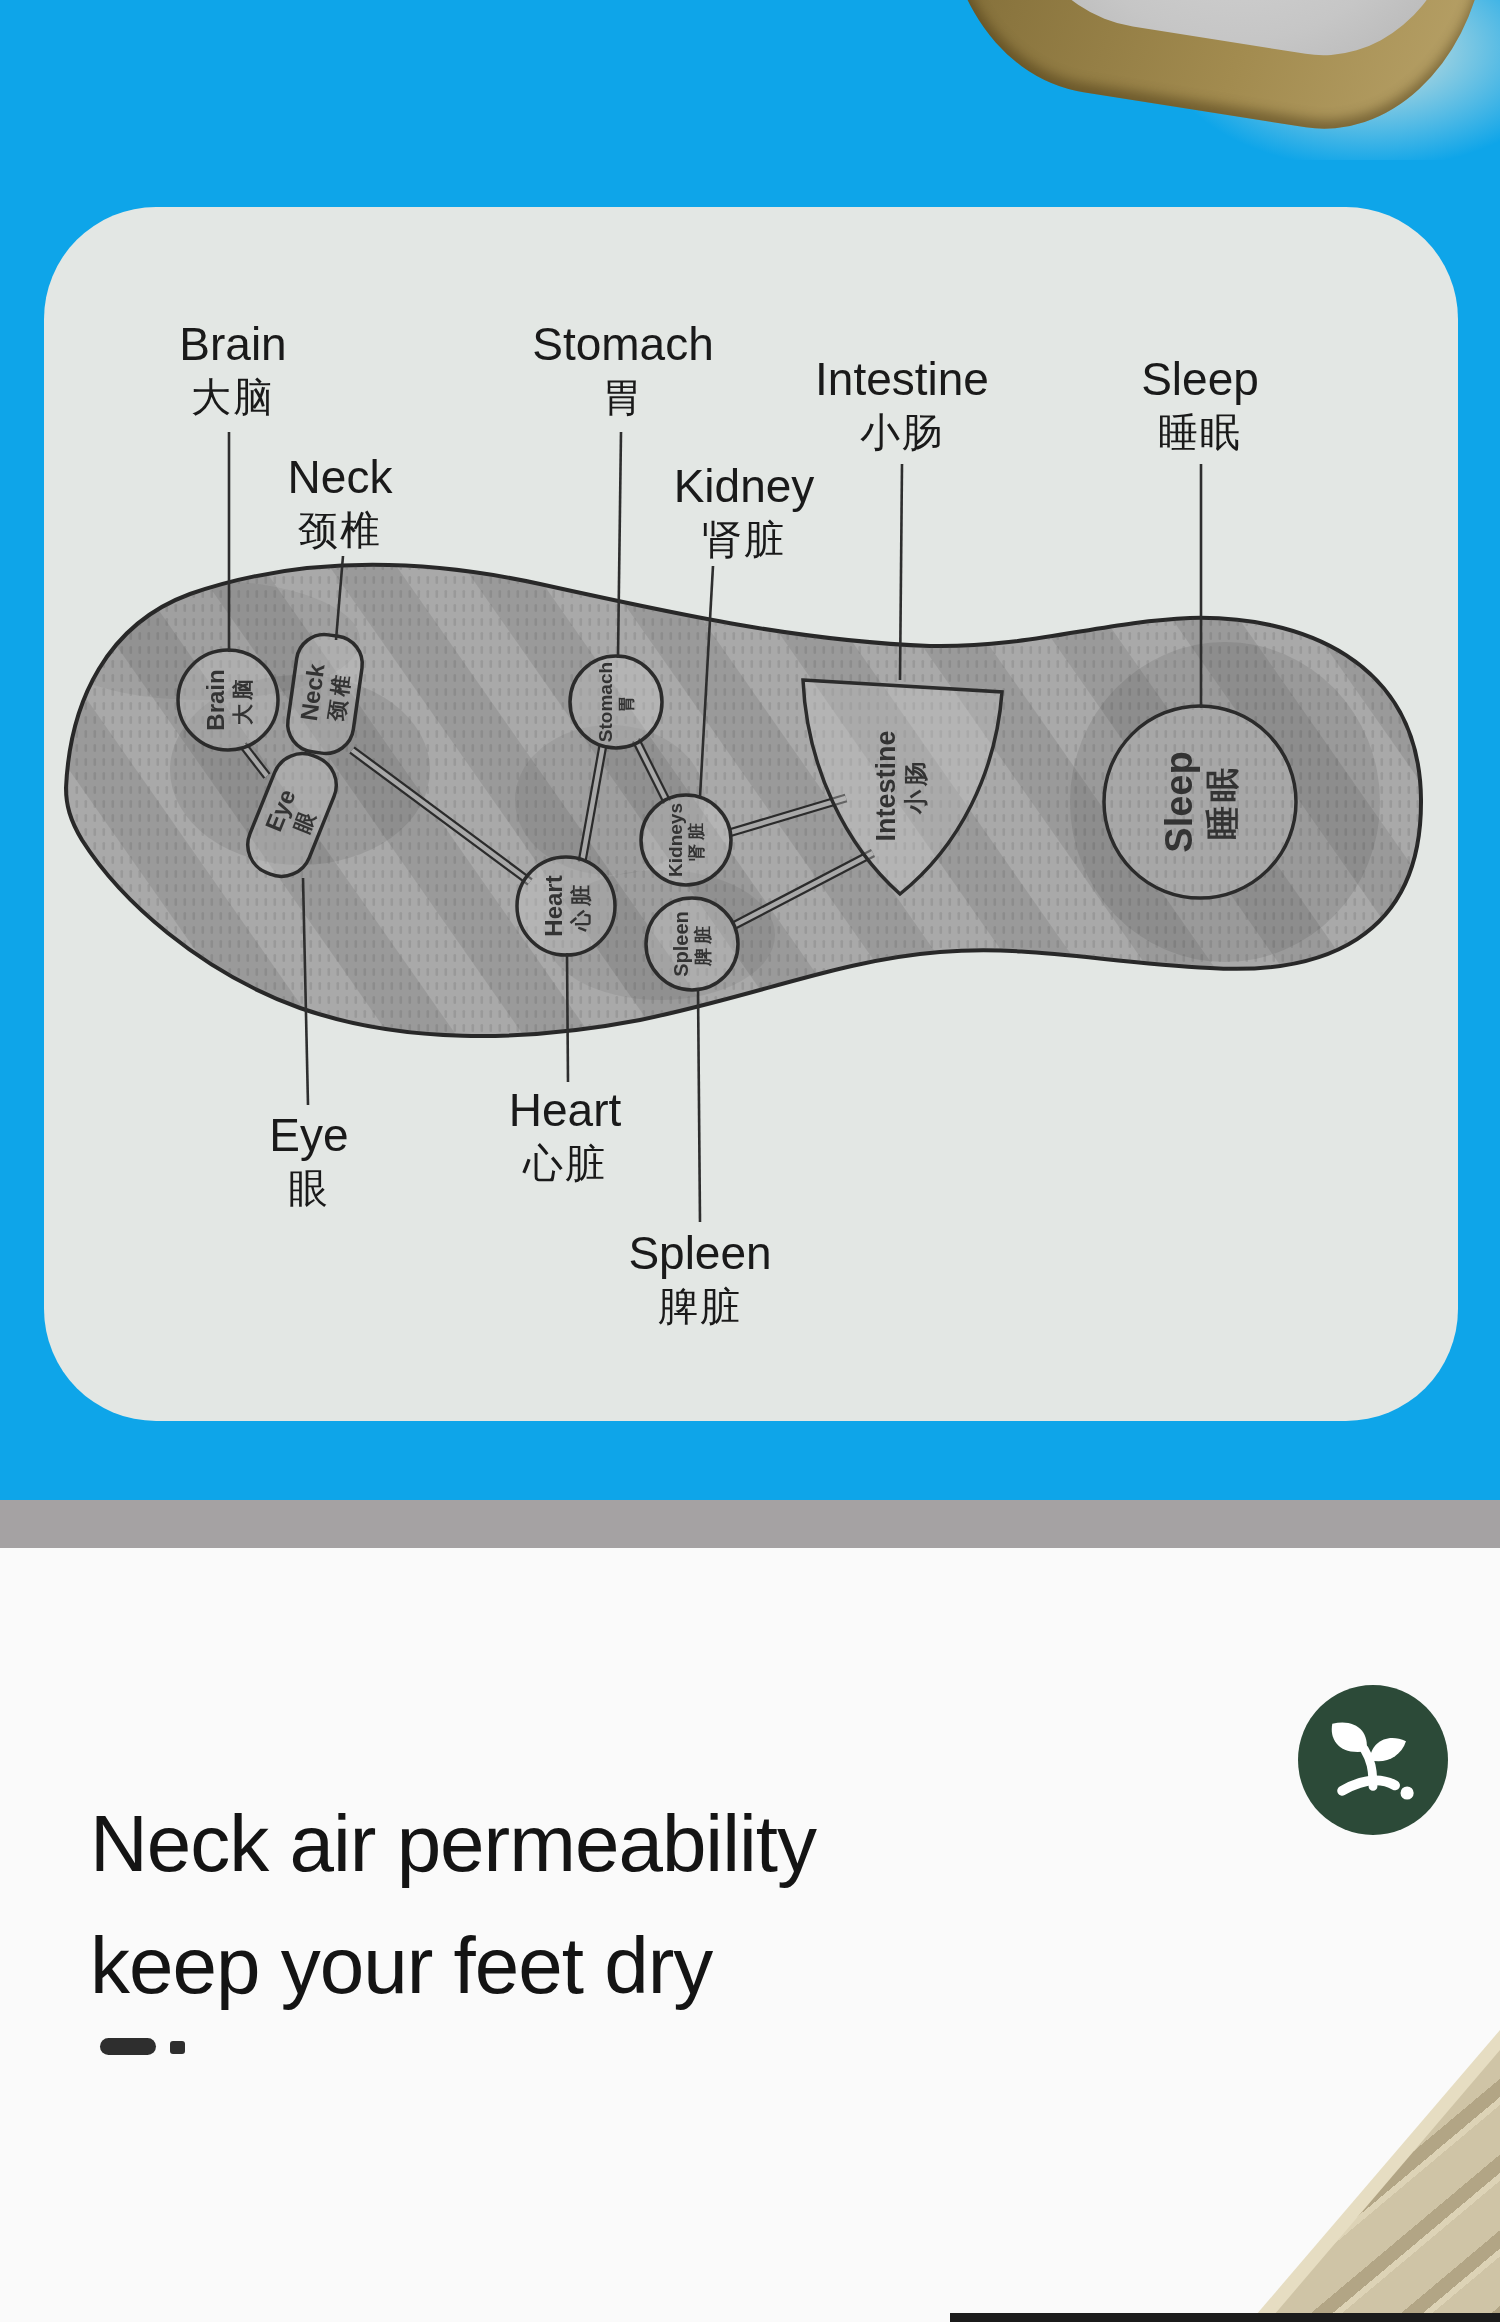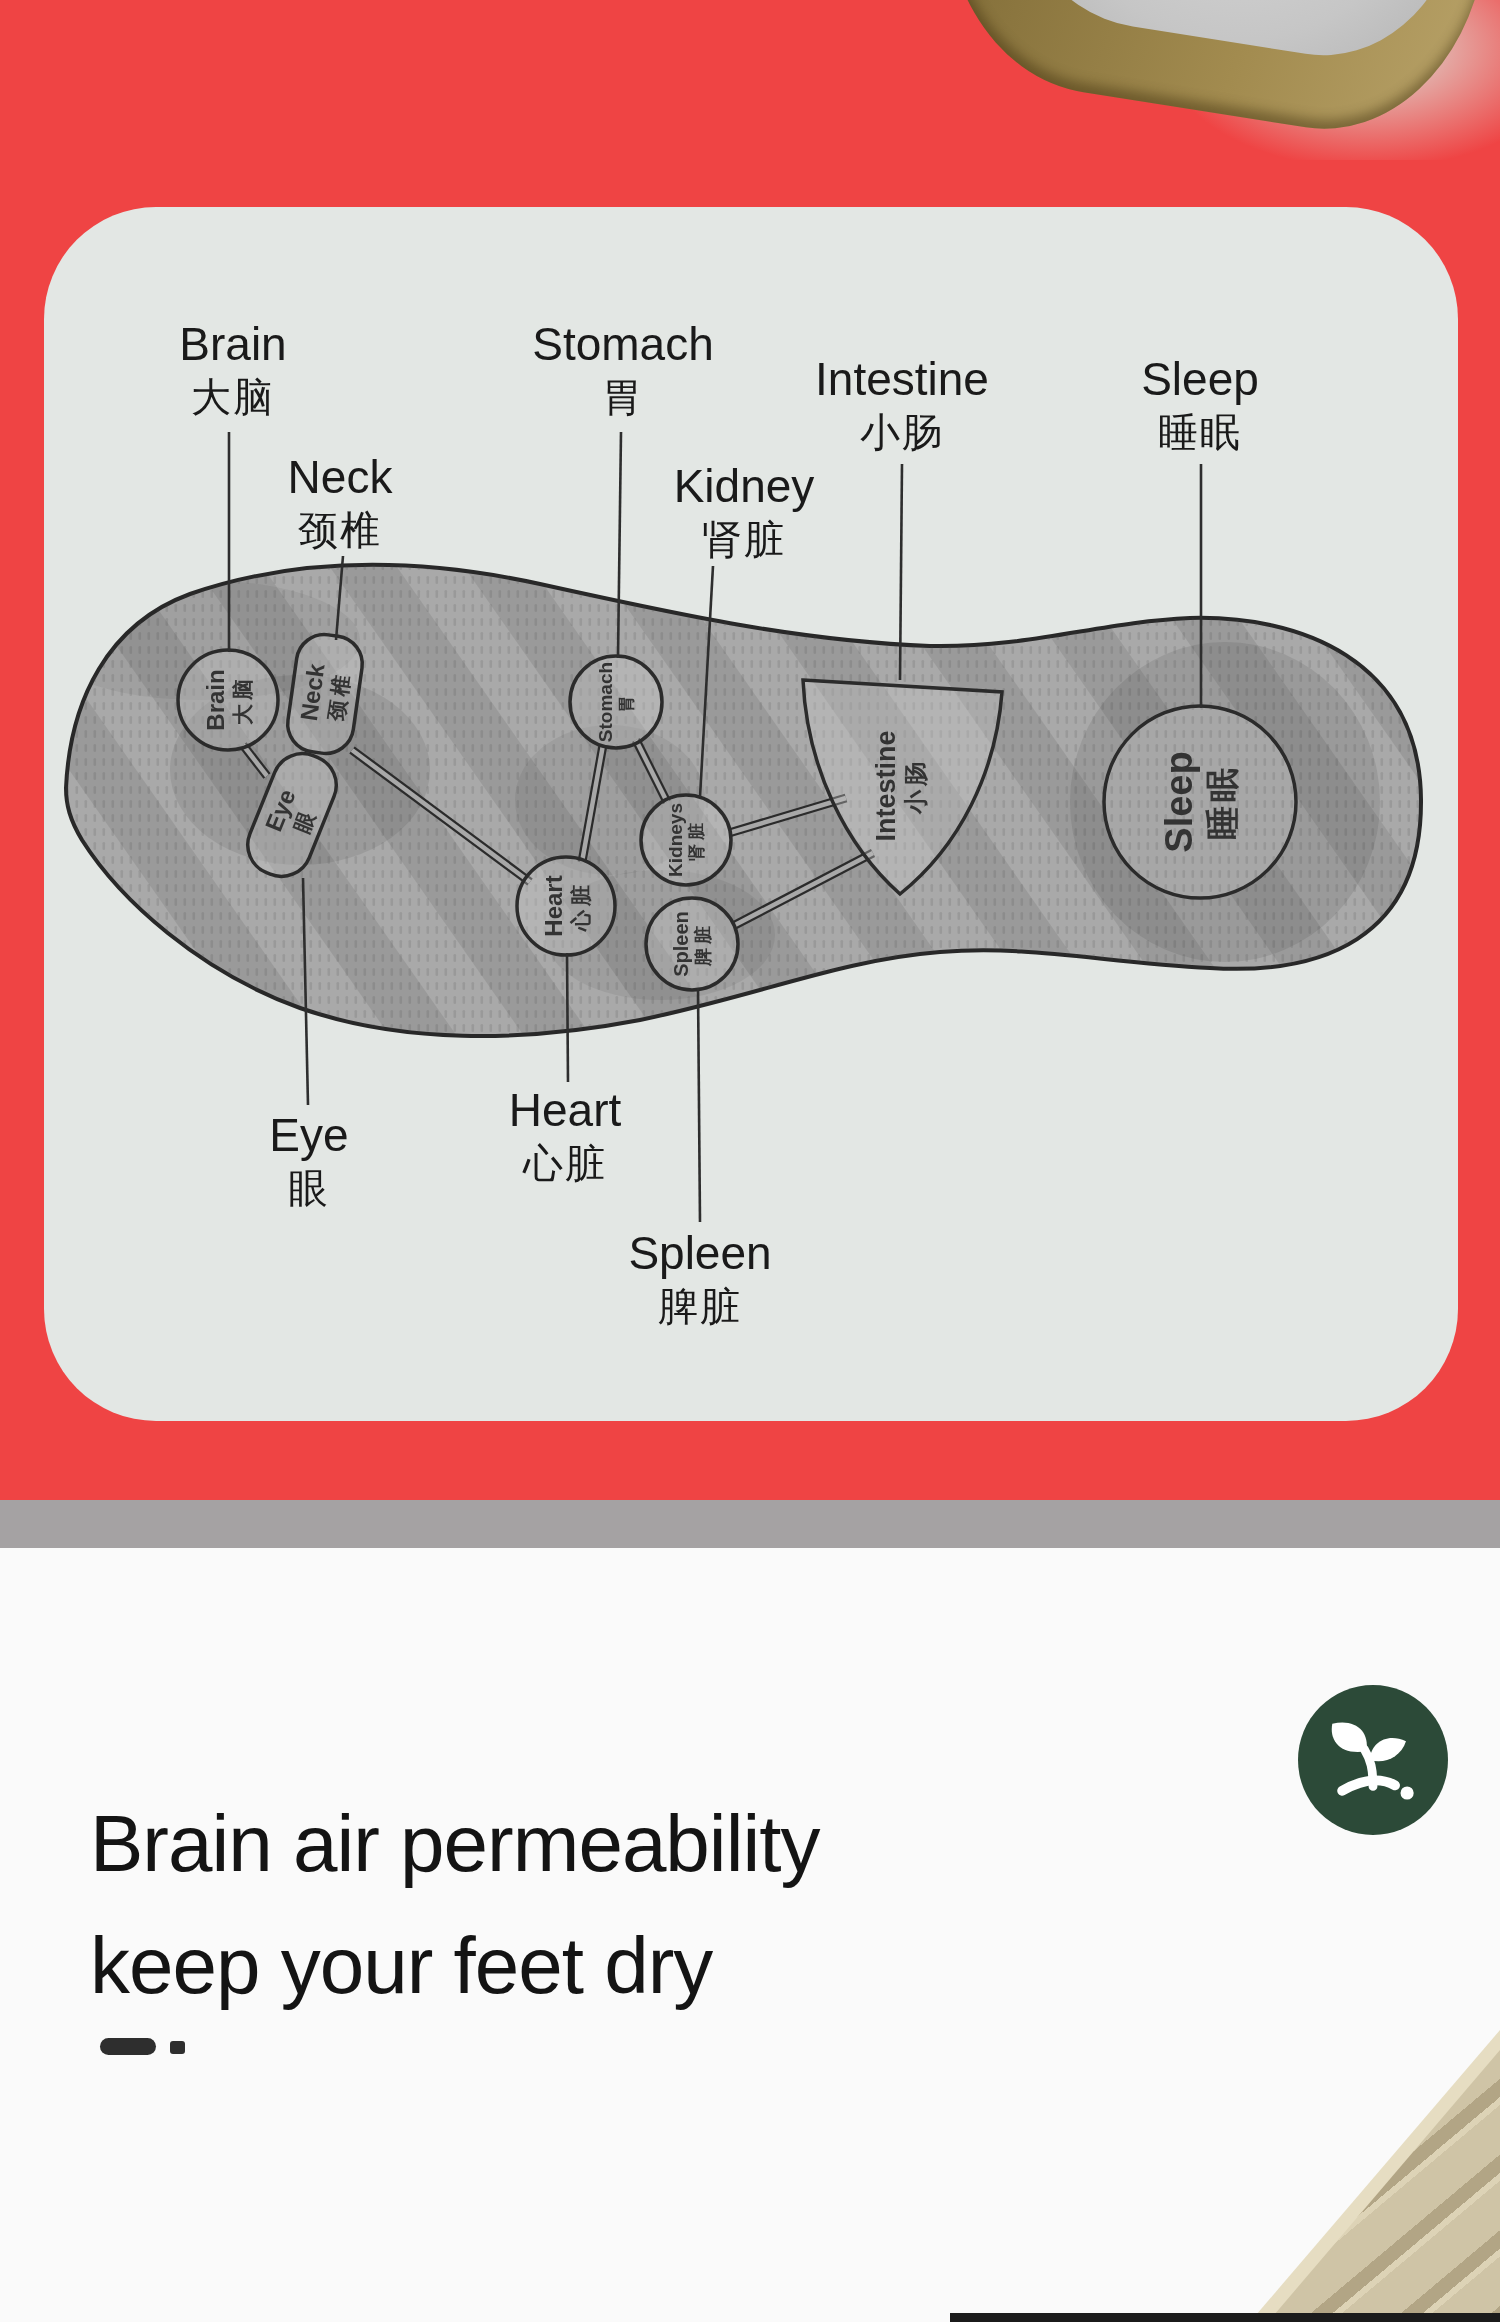--- a/index.html
+++ b/index.html
@@ -1,17 +1,17 @@
 <!DOCTYPE html>
 <html><head>
 <meta charset="utf-8">
 <style>
   html,body{margin:0;padding:0;background:#ffffff;}
   #page{position:relative;width:1500px;height:2322px;overflow:hidden;
-        font-family:"Liberation Sans","DejaVu Sans",sans-serif;background:#ef4444;}
+        font-family:"Liberation Sans","DejaVu Sans",sans-serif;background:#0ea5e9;}
 
   
   .top-photo{position:absolute;left:900px;top:0;width:600px;height:160px;overflow:hidden;}
   .photo-shadow{position:absolute;left:260px;top:-50px;width:380px;height:220px;
       background:radial-gradient(ellipse at 55% 45%, #dde5dd 0%, rgba(221,229,221,0) 70%);}
   .photo-sole{position:absolute;left:35px;top:-182px;width:545px;height:292px;
       transform:rotate(9deg);border-radius:0 0 150px 170px / 0 0 190px 210px;
       background:linear-gradient(100deg,#7e6a36,#a28b4f 60%,#b7a167);
       box-shadow:inset 0 -9px 12px rgba(60,45,10,.45);}
   .photo-fabric{position:absolute;left:100px;top:-192px;width:455px;height:232px;
@@ -217,21 +217,21 @@
   <div class="feature-icon">
     <svg width="110" height="110" viewBox="0 0 100 100" aria-hidden="true">
       <path d="M 22 78 Q 50 62 70 73" fill="none" stroke="#ffffff" stroke-width="9" stroke-linecap="round"></path>
       <circle cx="81" cy="80" r="6" fill="#ffffff"></circle>
       <path d="M 50 74 C 50 58 48 50 42 40" fill="none" stroke="#ffffff" stroke-width="8" stroke-linecap="round"></path>
       <path d="M 44 42 C 20 46 10 32 13 17 C 34 12 47 24 44 42 Z" fill="#ffffff"></path>
       <path d="M 47 50 C 60 54 75 48 80 33 C 63 25 48 34 47 50 Z" fill="#ffffff"></path>
     </svg>
   </div>
 
-  <div class="headline hl1">Brain air permeability</div>
+  <div class="headline hl1">Neck air permeability</div>
   <div class="headline hl2">keep your feet dry</div>
   <div class="u-dash"></div>
   <div class="u-dot"></div>
 
   <div class="bottom-photo">
     <div class="tread"></div>
     <div class="tread-edge"></div>
   </div>
   <div class="dark-strip"></div>
 

